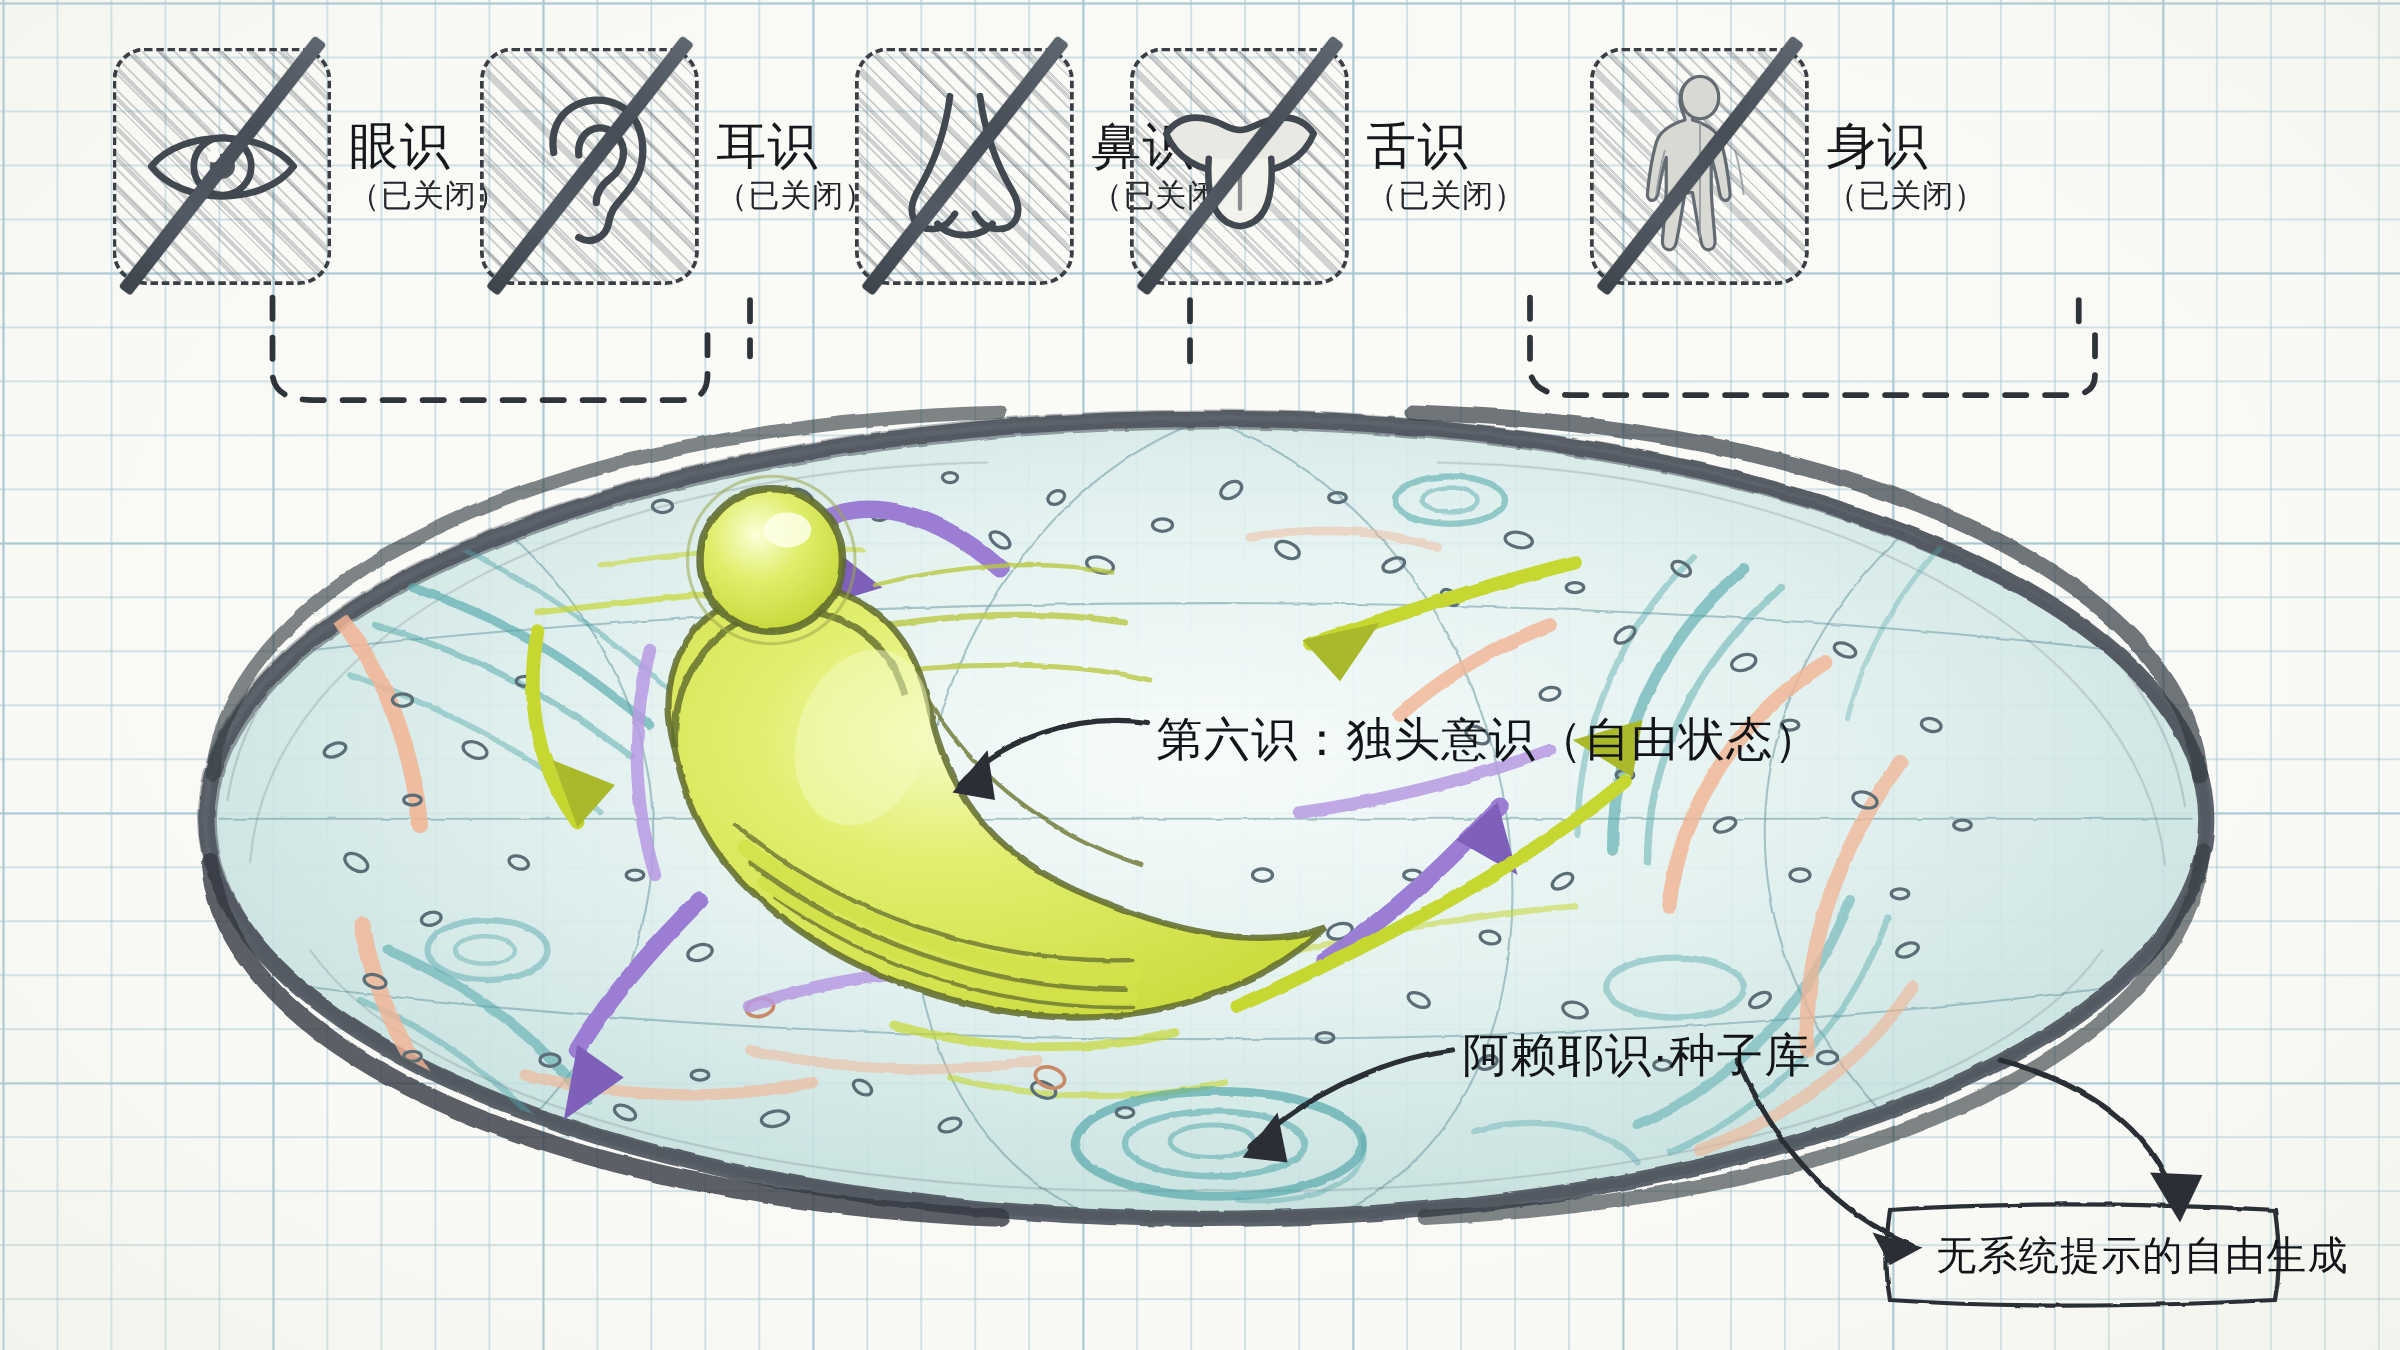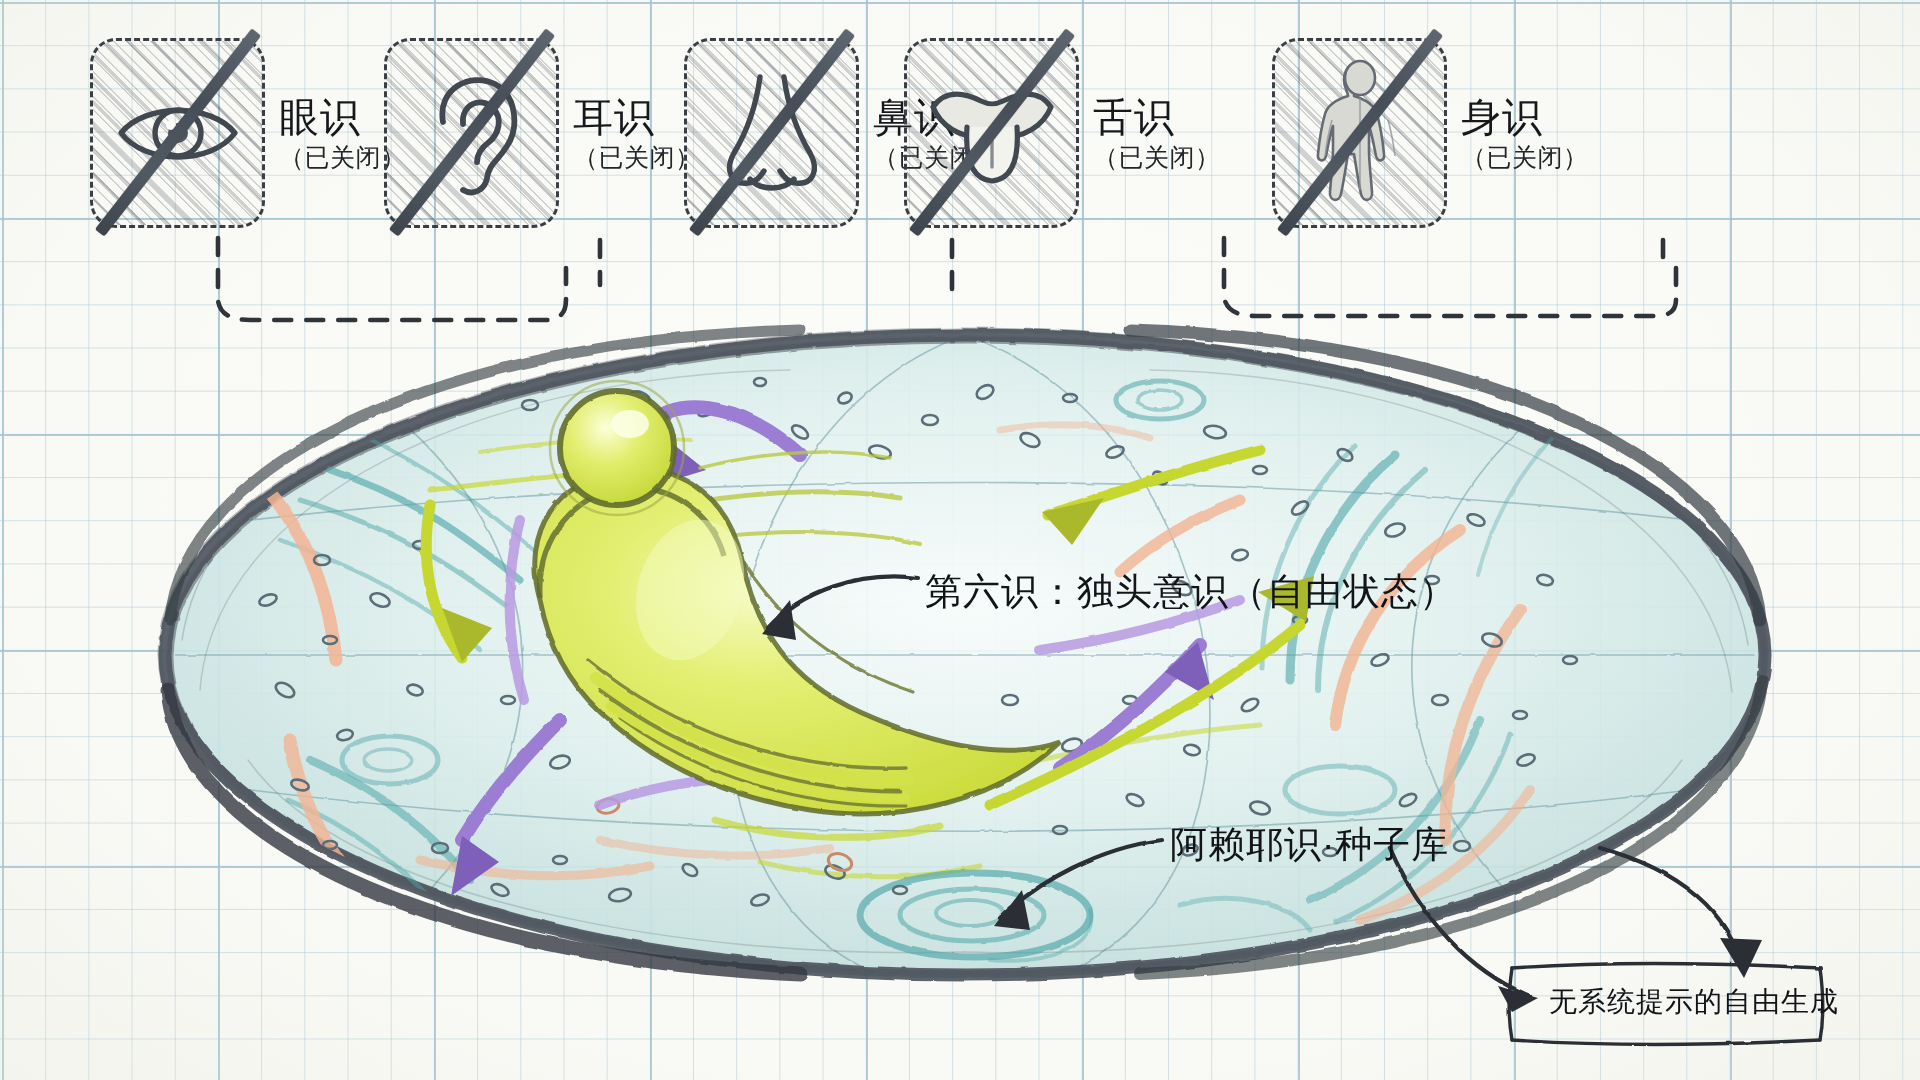--- a/index.html
+++ b/index.html
@@ -71,21 +71,21 @@
   .sense .txt{ line-height:1.06; white-space:nowrap; }
   .sense .t1{ font-size:40px; color:#16181b; letter-spacing:1px; font-weight:500;}
   .sense .t2{ font-size:25px; color:#22252a; margin-top:6px; letter-spacing:.5px;}
 
   
   .anno{ position:absolute; white-space:nowrap; color:#121418; }
   #label-sixth{ left:925px; top:567px; font-size:37px; letter-spacing:1px; }
   #label-alaya{ left:1170px; top:820px; font-size:37px; letter-spacing:1px; font-weight:500;}
   #label-free{
     position:absolute; left:1533px; top:975px;
-    font-size:28px; color:#121418; letter-spacing:1px; white-space:nowrap;
+    font-size:32px; color:#121418; letter-spacing:1px; white-space:nowrap;
     padding:8px 16px 10px 16px;
   }
 </style>
 </head>
 <body>
 
 <div id="paper"></div>
 
 <div id="scene">
 

